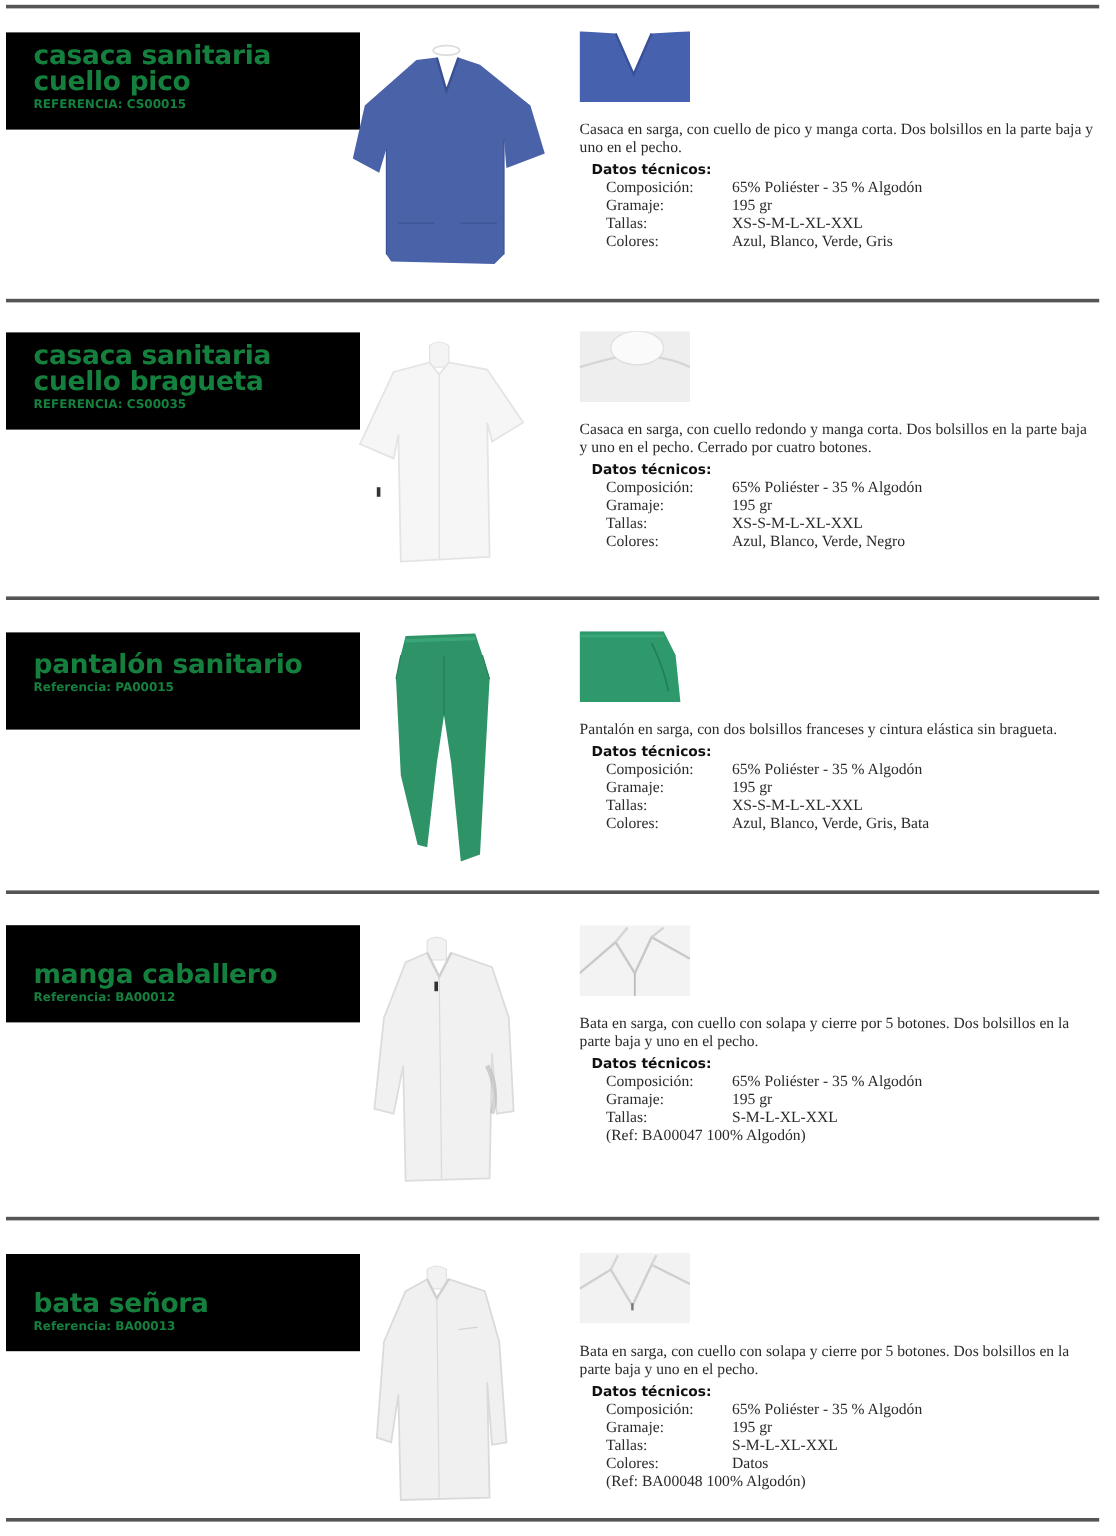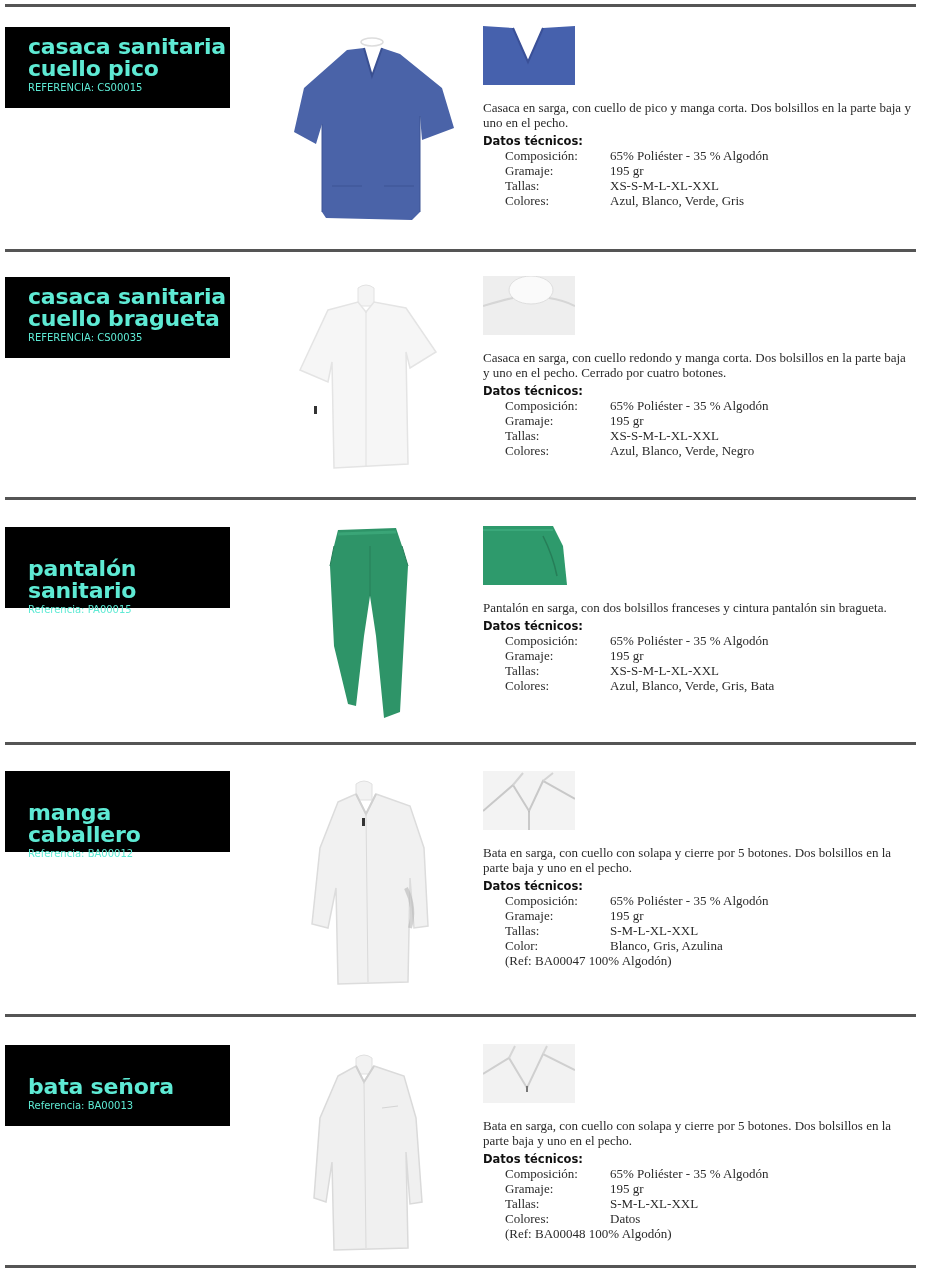--- a/index.html
+++ b/index.html
@@ -1,27 +1,27 @@
 <!DOCTYPE html>
 <html><head>
 <meta charset="utf-8">
 <style>
   html, body { margin: 0; padding: 0; background: #ffffff; }
   body { width: 930px; height: 1280px; position: relative; overflow: hidden;
          font-family: "Liberation Serif", "DejaVu Serif", serif; color: #222; }
   .rule { position: absolute; left: 5px; width: 911px; height: 3px; background: #555; }
   .section { position: absolute; left: 0; width: 930px; }
-  .label-block { position: absolute; left: 5px; width: 225px; height: 81px; background: #000; color: #5eead4; box-sizing: border-box; padding-left: 23px; }
+  .label-block { position: absolute; left: 5px; width: 295px; height: 81px; background: #000; color: #15803d; box-sizing: border-box; padding-left: 23px; }
   .label-title { font-family: "DejaVu Sans", sans-serif; font-weight: bold; font-size: 22px; line-height: 22px; letter-spacing: -0.2px; }
-  .label-ref { font-family: "DejaVu Sans", sans-serif; font-weight: normal; font-size: 10px; line-height: 13px; margin-top: 1px; }
+  .label-ref { font-family: "DejaVu Sans", sans-serif; font-weight: bold; font-size: 10px; line-height: 13px; margin-top: 1px; }
   .main-photo { position: absolute; }
   .detail-photo { position: absolute; left: 483px; width: 92px; }
   .desc { position: absolute; left: 483px; width: 430px; font-size: 13px; line-height: 15px; color: #2a2a2a; }
   .desc p { margin: 0 0 4px 0; }
-  .datos-head { font-family: "DejaVu Sans", sans-serif; font-weight: bold; font-size: 11.5px; line-height: 14px; color: #111; }
+  .datos-head { font-family: "DejaVu Sans", sans-serif; font-weight: bold; font-size: 11.5px; line-height: 14px; color: #111; margin-left: 10px; }
   .spec-row { display: flex; padding-left: 22px; line-height: 15px; }
   .spec-key { width: 105px; }
   .spec-note { padding-left: 22px; line-height: 15px; }
   svg { display: block; }
 </style>
 </head>
 <body>
 
 <div class="rule" style="top:4px;"></div>
 <div class="rule" style="top:249px;"></div>
@@ -110,41 +110,41 @@
         <span>XS-S-M-L-XL-XXL</span>
       </div>
     <div class="spec-row">
         <span class="spec-key">Colores:</span>
         <span>Azul, Blanco, Verde, Negro</span>
       </div>
   </div>
 </div>
 
 <div class="section" style="top:0;">
-  <div class="label-block" style="top:527px; padding-top:31px;">
+  <div class="label-block" style="top:527px; padding-top:17px;">
     <div class="label-title">pantalón sanitario</div>
     <div class="label-ref">Referencia: PA00015</div>
   </div>
   <div class="main-photo" style="left:326px; top:526px;">
     <svg width="90" height="195" viewBox="0 0 90 195">
       <path d="M12 4 L70 2 L76 20 L82 40 L74 186 L58 192 L50 110 L44 70 L38 110 L30 180 L22 178 L8 120 L4 40 L8 20 Z" fill="#2e9468"></path>
       <path d="M12 8 L70 6" stroke="#3aa577" stroke-width="3"></path>
       <path d="M44 70 L44 20" stroke="#267e58" stroke-width="1"></path>
       <path d="M8 20 L4 40 M76 20 L82 40" stroke="#267e58" stroke-width="1"></path>
     </svg>
   </div>
   <div class="detail-photo" style="top:526px;">
     <svg width="92" height="59" viewBox="0 0 92 59">
       <path d="M0 0 L70 0 L80 20 L84 59 L0 59 Z" fill="#2e9a6c"></path>
       <path d="M0 4 L70 4" stroke="#3aa87a" stroke-width="2"></path>
       <path d="M60 10 Q70 30 74 50" stroke="#267e58" stroke-width="1.5" fill="none"></path>
     </svg>
   </div>
   <div class="desc" style="top:600px;">
-    <p>Pantalón en sarga, con dos bolsillos franceses y cintura pantalón sin bragueta.</p>
+    <p>Pantalón en sarga, con dos bolsillos franceses y cintura elástica sin bragueta.</p>
     <div class="datos-head">Datos técnicos:</div>
     <div class="spec-row">
         <span class="spec-key">Composición:</span>
         <span>65% Poliéster - 35 % Algodón</span>
       </div>
     <div class="spec-row">
         <span class="spec-key">Gramaje:</span>
         <span>195 gr</span>
       </div>
     <div class="spec-row">
@@ -189,24 +189,20 @@
         <span>65% Poliéster - 35 % Algodón</span>
       </div>
     <div class="spec-row">
         <span class="spec-key">Gramaje:</span>
         <span>195 gr</span>
       </div>
     <div class="spec-row">
         <span class="spec-key">Tallas:</span>
         <span>S-M-L-XL-XXL</span>
       </div>
-    <div class="spec-row">
-        <span class="spec-key">Color:</span>
-        <span>Blanco, Gris, Azulina</span>
-      </div>
     <div class="spec-note">(Ref: BA00047 100% Algodón)</div>
   </div>
 </div>
 
 <div class="section" style="top:0;">
   <div class="label-block" style="top:1045px; padding-top:31px;">
     <div class="label-title">bata señora</div>
     <div class="label-ref">Referencia: BA00013</div>
   </div>
   <div class="main-photo" style="left:312px; top:1052px;">

